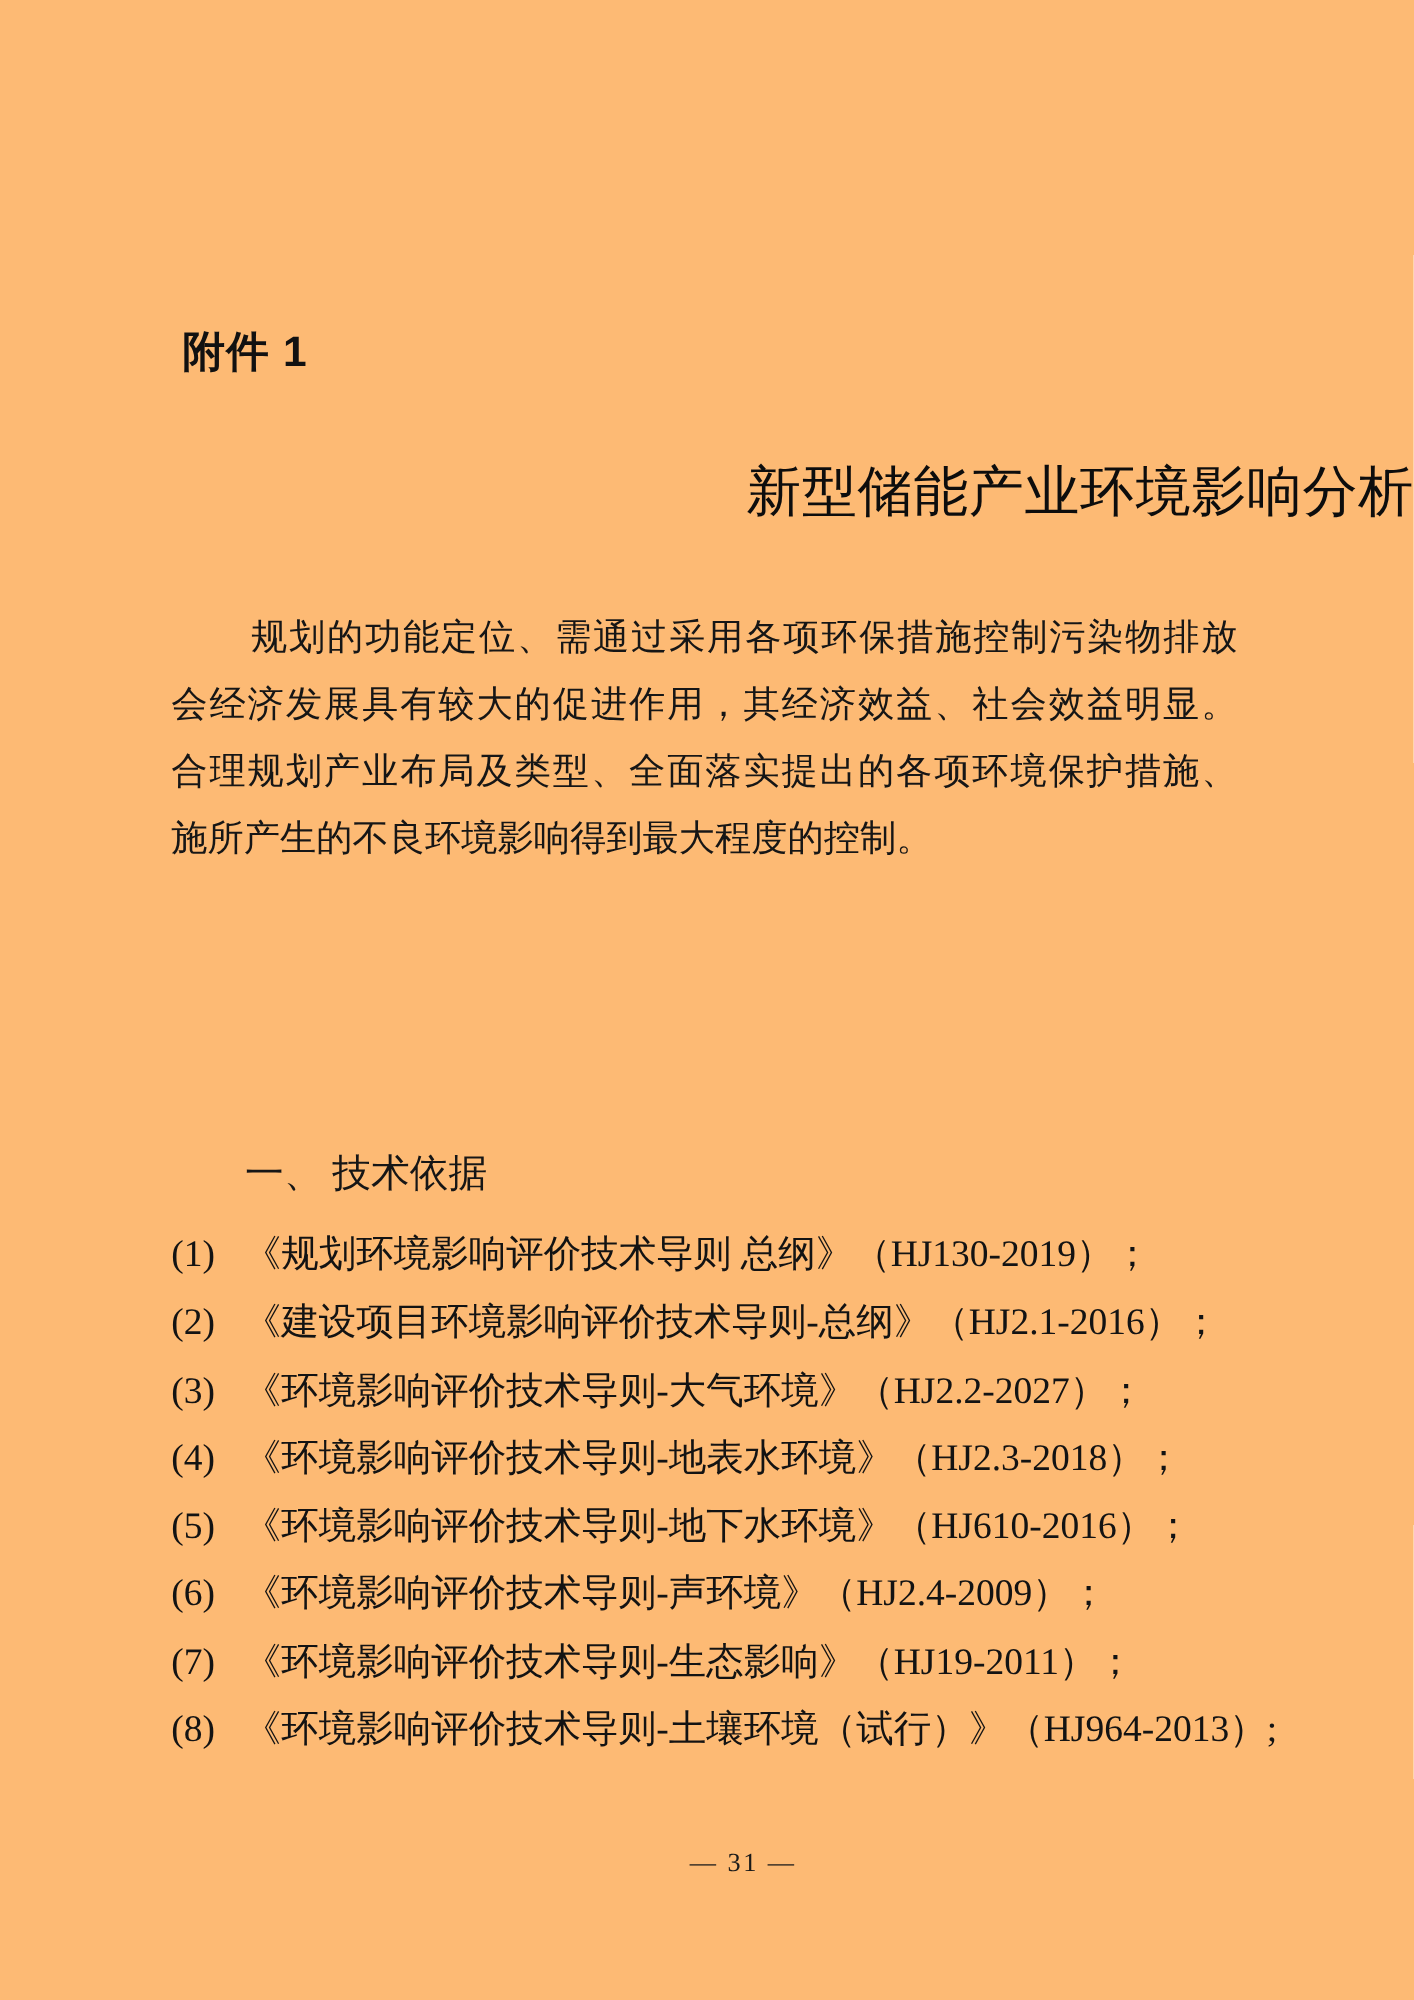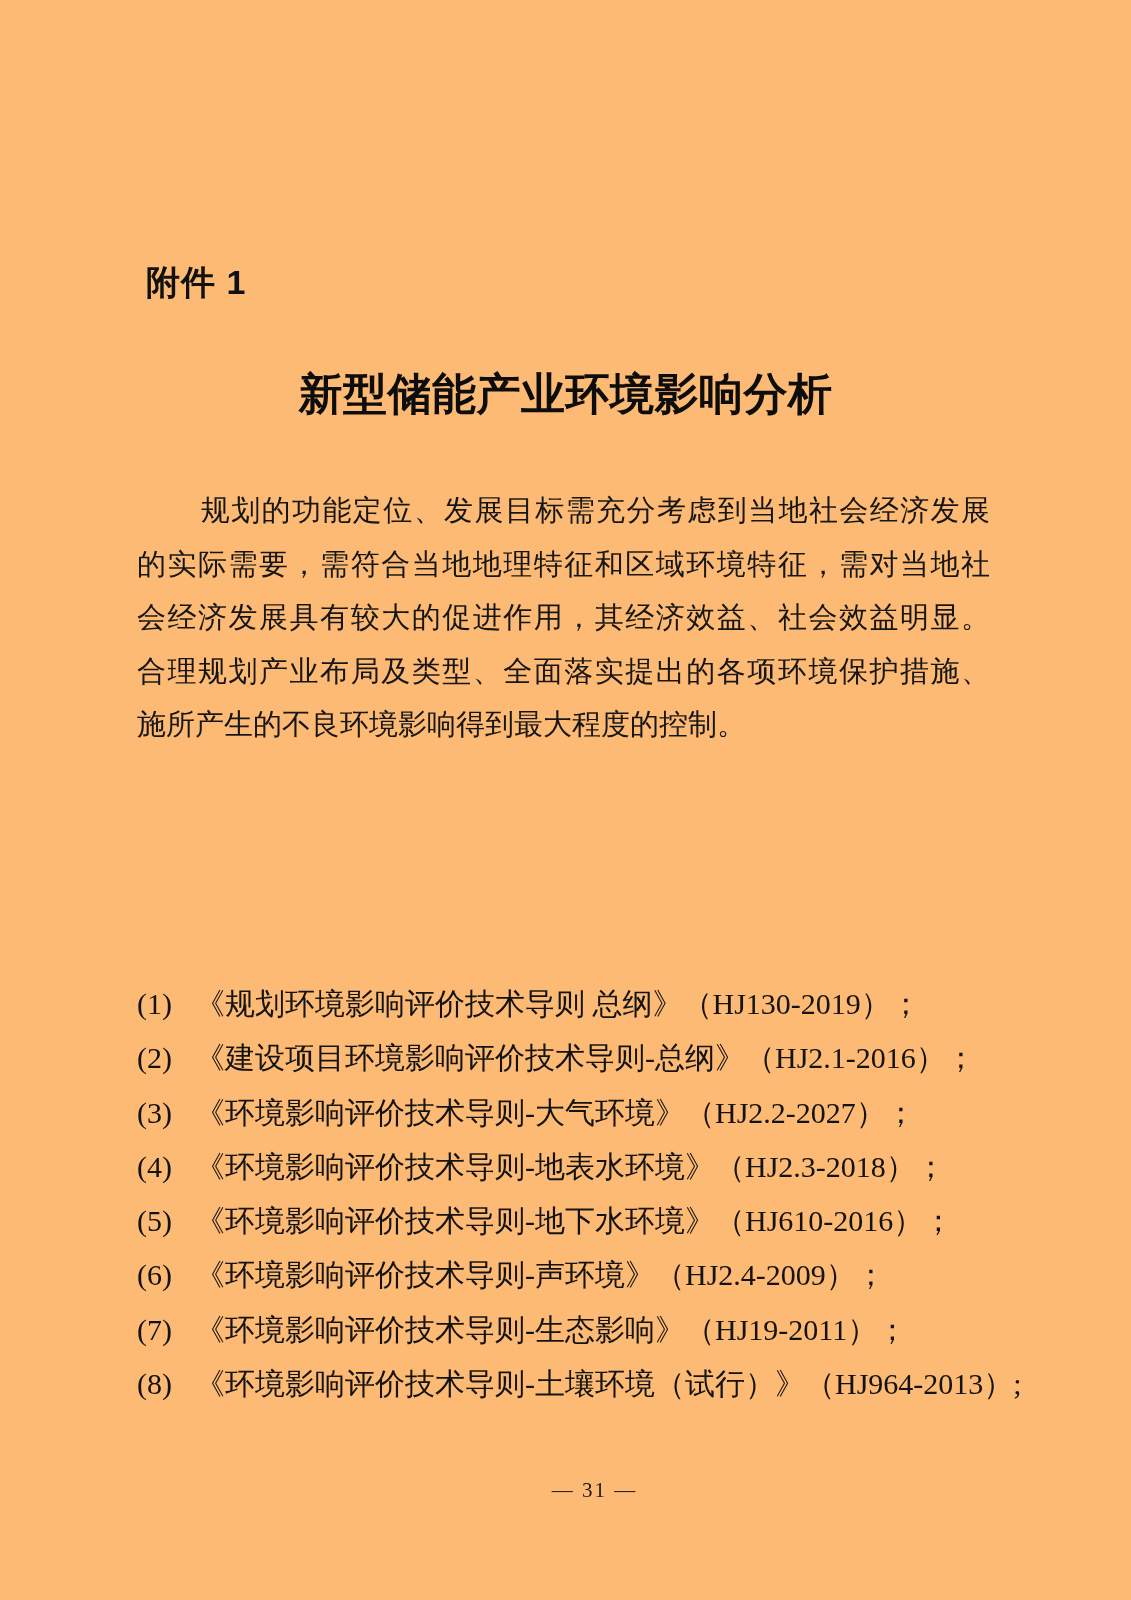--- a/index.html
+++ b/index.html
@@ -25,23 +25,23 @@
     font-size: 34px;
     line-height: 44px;
     letter-spacing: 1px;
     color: #111111;
   }
   .doc-title {
     position: absolute;
     top: 366px;
     left: 0;
     width: 100%;
-    text-align: center;
+    text-align: right;
     font-family: "Liberation Sans", "DejaVu Sans", sans-serif;
-    font-weight: 700;
+    font-weight: 400;
     font-size: 44px;
     line-height: 56px;
     letter-spacing: 0.5px;
     color: #0d0d0d;
   }
   .body-paragraph {
     position: absolute;
     top: 484px;
     left: 137px;
     width: 853px;
@@ -110,27 +110,27 @@
 </head>
 <body>
 
 <div class="page">
 
   <div class="attachment-label">附件 1</div>
 
   <h1 class="doc-title" style="margin:0;">新型储能产业环境影响分析</h1>
 
   <div class="body-paragraph">
-    <div class="p-line first">规划的功能定位、发展目标需充分考虑到当地社会经济发展</div>
-    <div class="p-line">的实际需要，需符合当地地理特征和区域环境特征，需对当地社</div>
+    <div class="p-line first">规划的功能定位、需通过采用各项环保措施控制污染物排放</div>
     <div class="p-line">会经济发展具有较大的促进作用，其经济效益、社会效益明显。</div>
     <div class="p-line">合理规划产业布局及类型、全面落实提出的各项环境保护措施、</div>
     <div class="p-line last">施所产生的不良环境影响得到最大程度的控制。</div>
   </div>
 
+  <div class="section-heading">一、 技术依据</div>
 
   <div class="reference-list">
     <div class="reference-item">
       <span class="num">(1)</span>
       <span class="txt">《规划环境影响评价技术导则 总纲》（HJ130-2019）；</span>
     </div>
     <div class="reference-item">
       <span class="num">(2)</span>
       <span class="txt">《建设项目环境影响评价技术导则-总纲》（HJ2.1-2016）；</span>
     </div>

